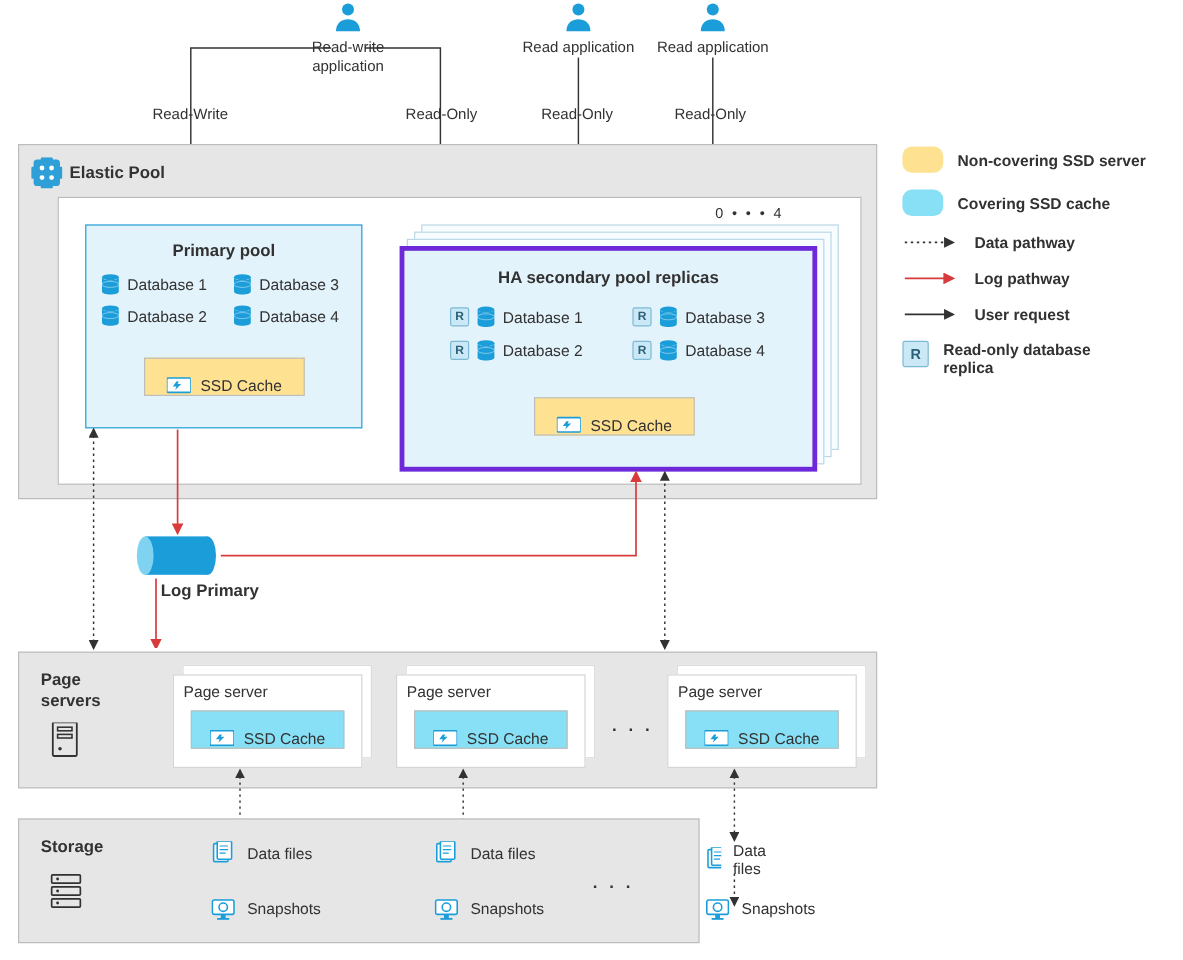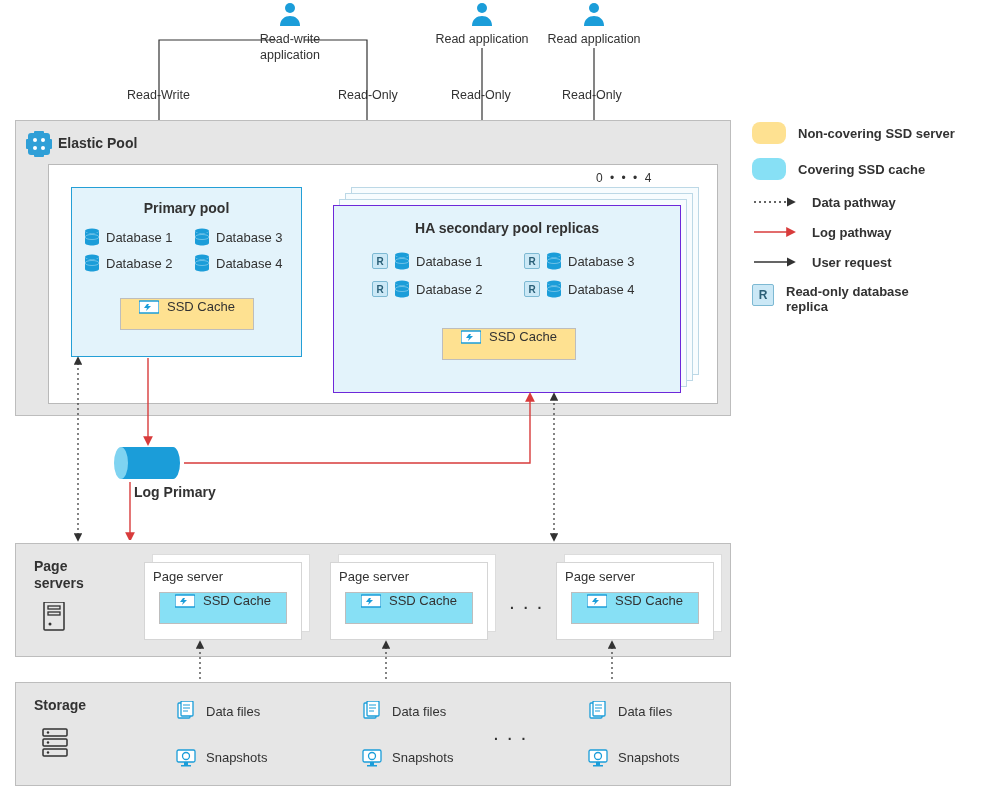--- a/index.html
+++ b/index.html
@@ -7,27 +7,27 @@
   .abs { position: absolute; }
   .user-icon { width: 28px; height: 28px; }
   .user-label { font-size: 12.5px; text-align: center; line-height: 1.25; }
   .mode-label { font-size: 12.5px; text-align: center; }
 
   .outer-panel { background: #e6e6e6; border: 1px solid #bdbdbd; }
   .panel-title { font-weight: 600; font-size: 14px; }
 
   .elastic-inner { background: #fff; border: 1px solid #b9b9b9; }
   .primary-pool { background: #e3f3fb; border: 1px solid #249fd6; }
-  .secondary-pool { background: #e3f3fb; border: 1px solid #6d28d9; }
+  .secondary-pool { background: #e3f3fb; border: 4px solid #6d28d9; }
 
   .db-row { display: flex; align-items: center; gap: 6px; font-size: 13px; }
   .db-icon { width: 16px; height: 18px; }
   .r-badge { background: #cbe8f6; border: 1px solid #7db9d3; width: 16px; height: 16px; display: inline-flex; align-items: center; justify-content: center; font-size: 10px; font-weight: 700; color: #2b5f77; border-radius: 2px; }
 
-  .ssd-cache { display: flex; align-items: flex-start; justify-content: center; gap: 8px; font-size: 13px; border: 1px solid #bdbdbd; height: 32px; }
+  .ssd-cache { display: flex; align-items: flex-end; justify-content: center; gap: 8px; font-size: 13px; border: 1px solid #bdbdbd; height: 32px; }
   .ssd-cache.noncov { background: #fee191; }
   .ssd-cache.cov { background: #87e0f5; }
   .cache-icon { width: 20px; height: 16px; }
 
   .log-cyl { width: 68px; height: 34px; }
   .log-label { font-weight: 600; font-size: 14px; }
 
   .page-server-card { background: #fff; border: 1px solid #d5d5d5; }
   .page-server-back { background: #fff; border: 1px solid #dcdcdc; }
   .ps-title { font-size: 13px; padding: 6px 8px 0 8px; }
@@ -308,21 +308,21 @@
 
 <svg class="abs" style="left:0; top:0; width:740px; height:800px; pointer-events:none;">
   <path d="M200 642 V700" fill="none" stroke="#323232" stroke-width="1.2" stroke-dasharray="2 3" marker-end="url(#arrow-black)" marker-start="url(#arrow-black)"></path>
   <path d="M200 728 V754" fill="none" stroke="#323232" stroke-width="1.2" stroke-dasharray="2 3" marker-end="url(#arrow-black)"></path>
   <path d="M386 642 V700" fill="none" stroke="#323232" stroke-width="1.2" stroke-dasharray="2 3" marker-end="url(#arrow-black)" marker-start="url(#arrow-black)"></path>
   <path d="M386 728 V754" fill="none" stroke="#323232" stroke-width="1.2" stroke-dasharray="2 3" marker-end="url(#arrow-black)"></path>
   <path d="M612 642 V700" fill="none" stroke="#323232" stroke-width="1.2" stroke-dasharray="2 3" marker-end="url(#arrow-black)" marker-start="url(#arrow-black)"></path>
   <path d="M612 728 V754" fill="none" stroke="#323232" stroke-width="1.2" stroke-dasharray="2 3" marker-end="url(#arrow-black)"></path>
 </svg>
 
-<div class="abs outer-panel" style="left:15px; top:682px; width:716px; height:104px;">
+<div class="abs outer-panel" style="left:15px; top:682px; width:568px; height:104px;">
   <div class="abs panel-title" style="left:18px; top:14px;">Storage</div>
   <svg class="abs storage-icon" style="left:26px; top:44px;" viewBox="0 0 26 30">
       <use href="#storage-icon-g"></use>
     </svg>
 
   <div class="abs" style="left:160px; top:18px;">
     <div class="datafiles-row">
         <svg class="file-icon">
           <use href="#file-icon-g"></use>
         </svg>

